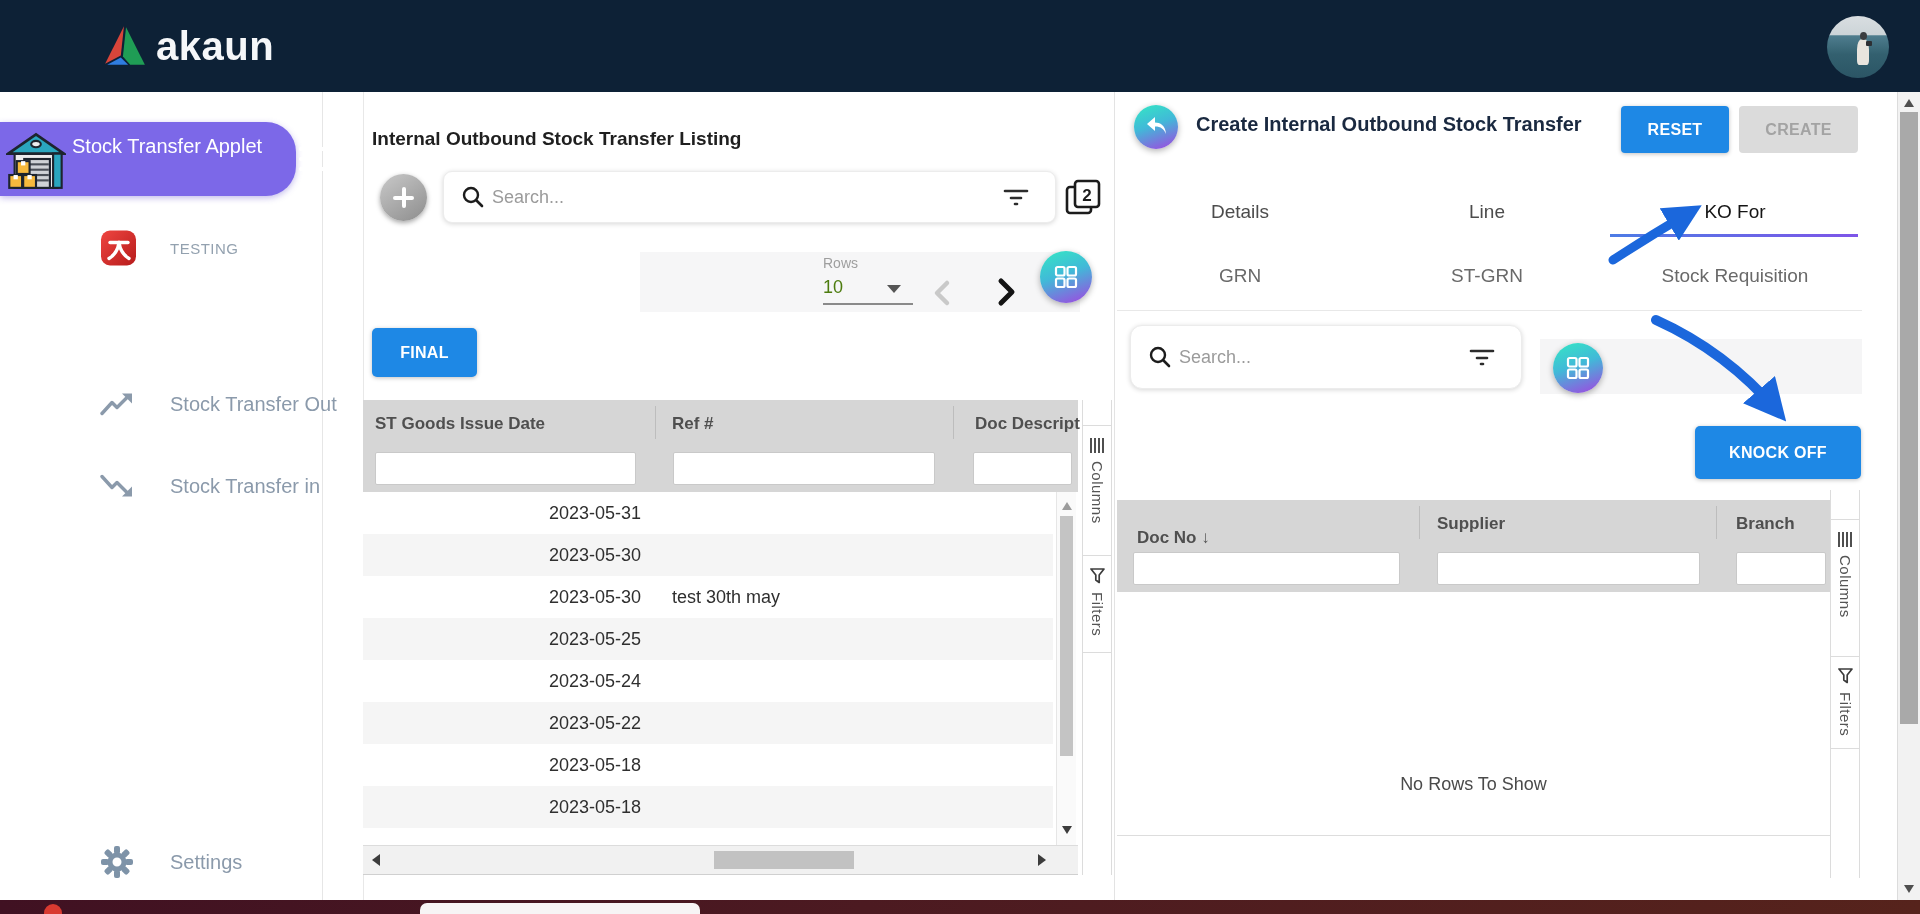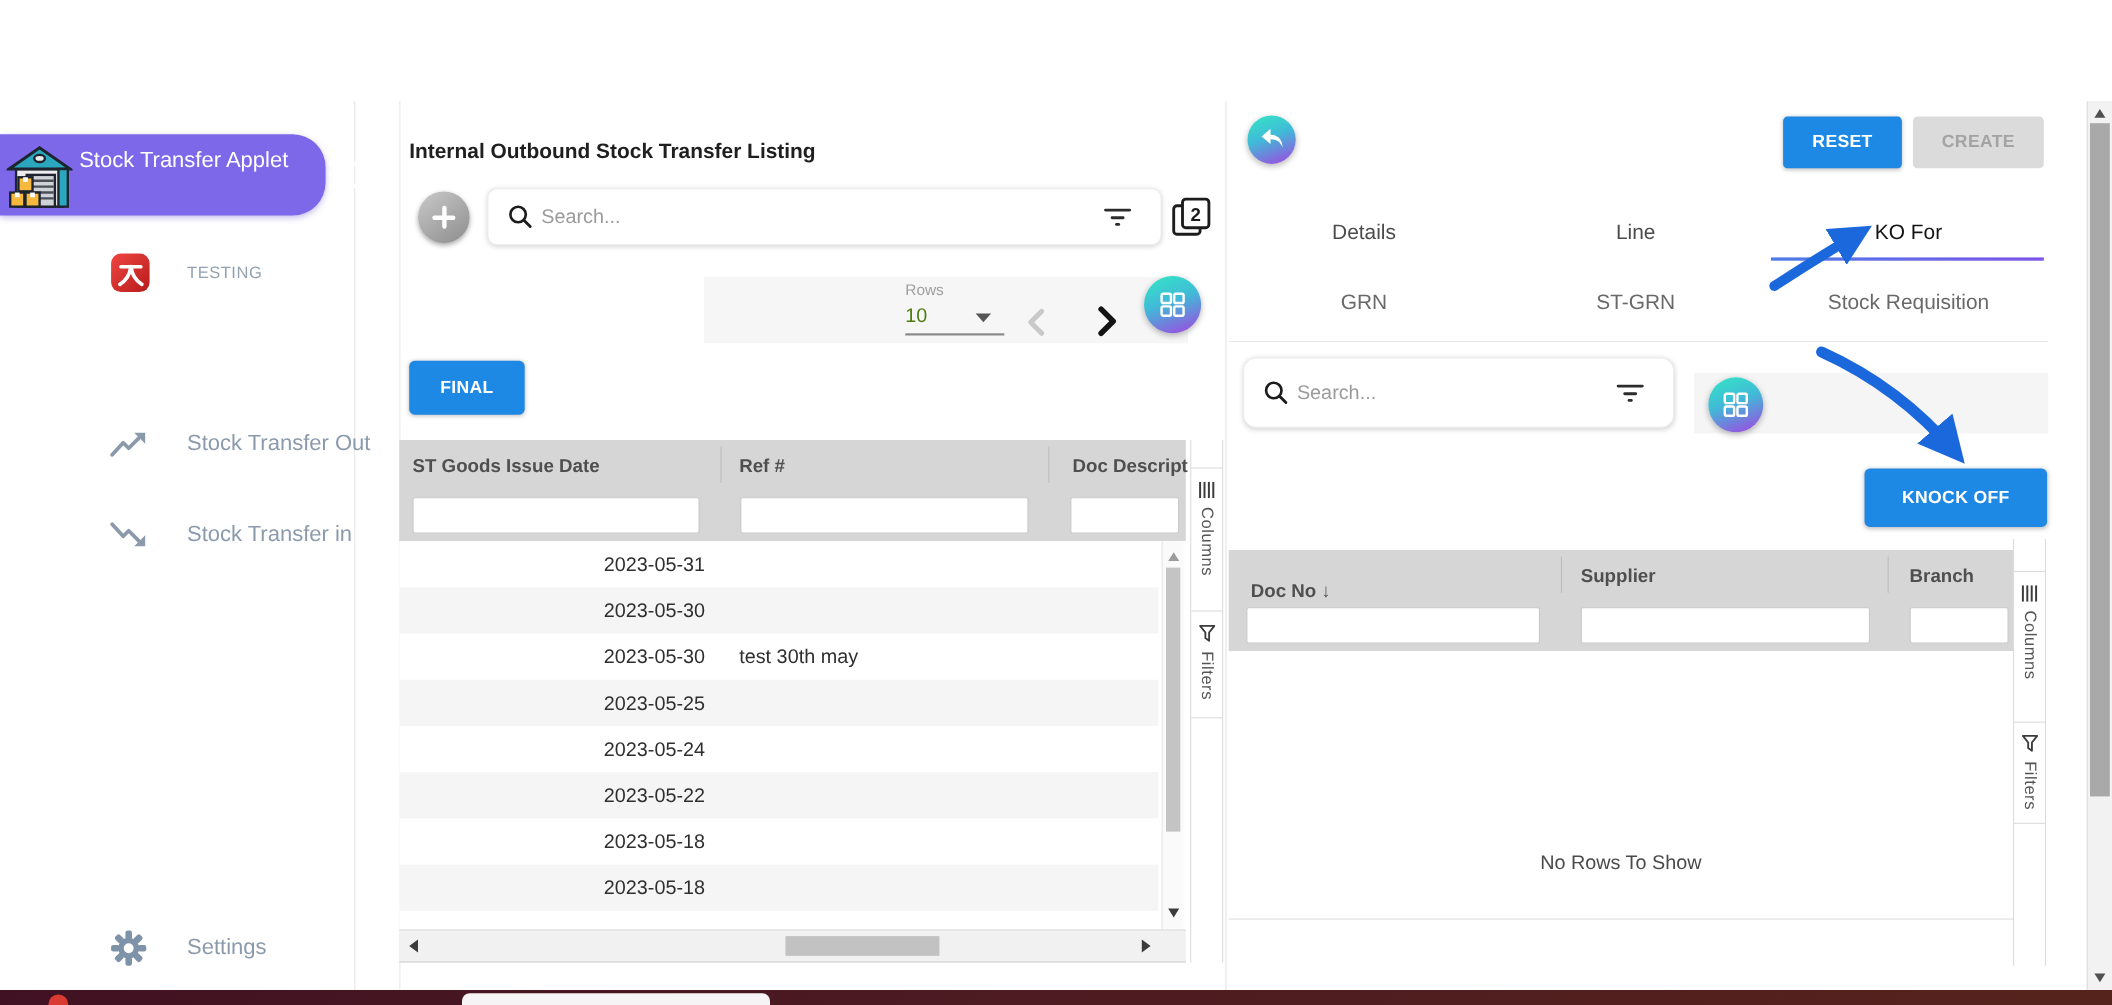--- a/index.html
+++ b/index.html
@@ -141,20 +141,35 @@
   .page-scroll .down { position:absolute; left:6px; top:793px; width:0; height:0; border-left:5px solid transparent;
                        border-right:5px solid transparent; border-top:8px solid #4f4f4f; cursor:pointer; }
 
   .annotations { position:absolute; left:0; top:0; width:1920px; height:914px; pointer-events:none; z-index:50; }
 </style>
 </head>
 <body>
 
 <div id="app">
 
+  <div class="topbar">
+    <div class="logo-group">
+      <svg width="46" height="44" viewBox="0 0 44 42">
+        <polygon points="21,2 3,38 18,30" fill="#d8453a"></polygon>
+        <polygon points="5,39 25,39 18,32" fill="#2f7de1"></polygon>
+        <polygon points="23,3 41,39 27,39 20,31" fill="#1f9d55"></polygon>
+      </svg>
+      <span class="logo-text">akaun</span>
+    </div>
+    <div class="avatar">
+      <div class="body"></div>
+        <div class="head"></div>
+        <div class="cam"></div>
+    </div>
+  </div>
 
   <div class="sidebar">
     <div class="applet-header">
       <svg class="abs" style="left:6px;top:6px;" width="60" height="62" viewBox="0 0 56 58">
         <rect x="8" y="24" width="40" height="32" fill="#ececee" stroke="#1d242e" stroke-width="2"></rect>
         <polygon points="2,24 28,6 54,24" fill="#2aa6bf" stroke="#1d242e" stroke-width="2.5"></polygon>
         <ellipse cx="28" cy="15" rx="4.5" ry="3" fill="#ececee" stroke="#1d242e" stroke-width="2"></ellipse>
         <rect x="44" y="24" width="8" height="32" fill="#2aa6bf" stroke="#1d242e" stroke-width="2"></rect>
         <rect x="17" y="29" width="24" height="27" fill="#cfd2d6" stroke="#1d242e" stroke-width="2"></rect>
         <g stroke="#4a4f57" stroke-width="2">
@@ -385,20 +400,21 @@
     <span class="vdivider" style="top:252px;"></span>
   </div>
 
   <div class="panel-sep"></div>
 
   <div class="grad-circle back-btn">
     <svg width="24" height="22" viewBox="0 0 24 22">
       <path d="M11,1 L3,8 L11,15 V10.5 C17,10.5 20,13 22,18 C21.5,9 16,6.5 11,6.5 Z" fill="#fff"></path>
     </svg>
   </div>
+  <div class="r-title">Create Internal Outbound Stock Transfer</div>
   <button class="btn-blue reset-btn">RESET</button>
   <button class="create-btn">CREATE</button>
 
   <div class="r-tab" style="left:1117px;">Details</div>
   <div class="r-tab" style="left:1364px;">Line</div>
   <div class="r-tab active" style="left:1612px;">KO For</div>
   <div class="tab-underline"></div>
 
   <div class="r-subtab" style="left:1117px;">GRN</div>
   <div class="r-subtab" style="left:1612px;">Stock Requisition</div>

